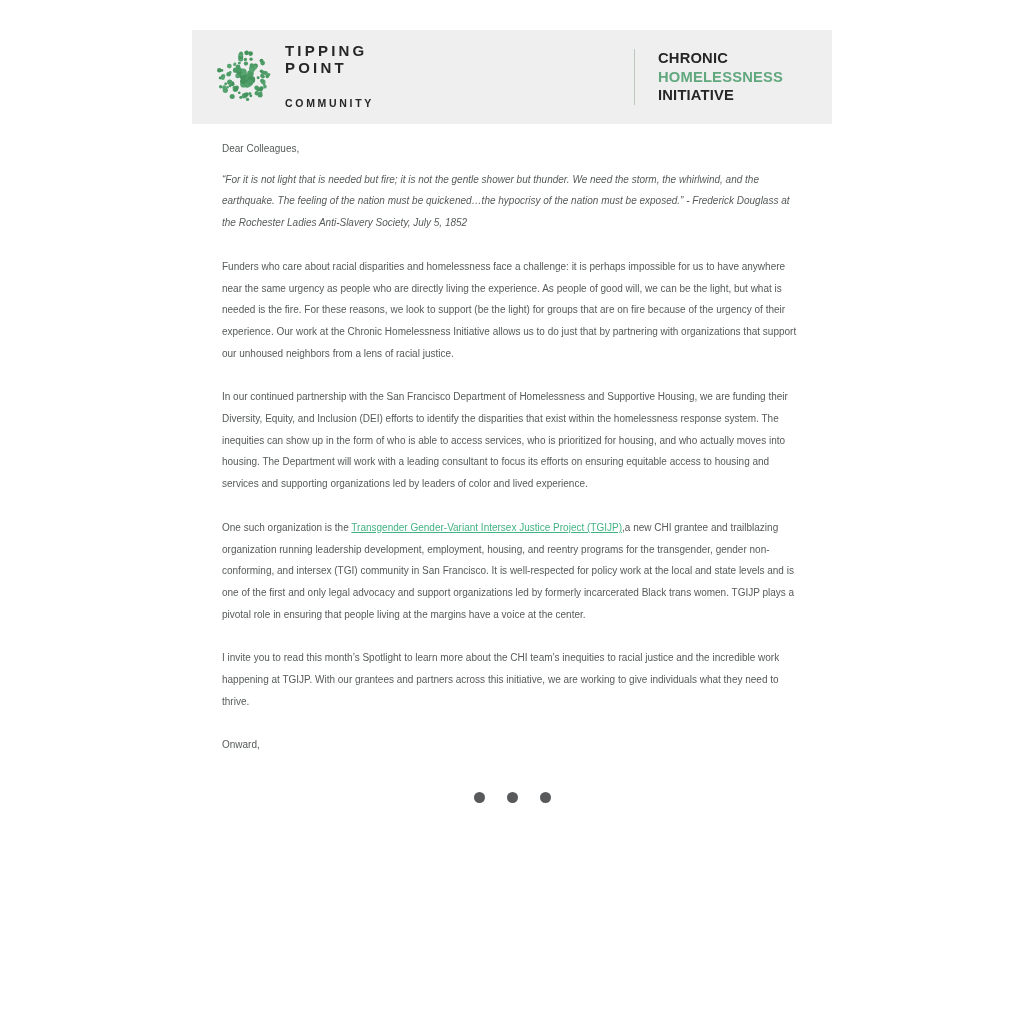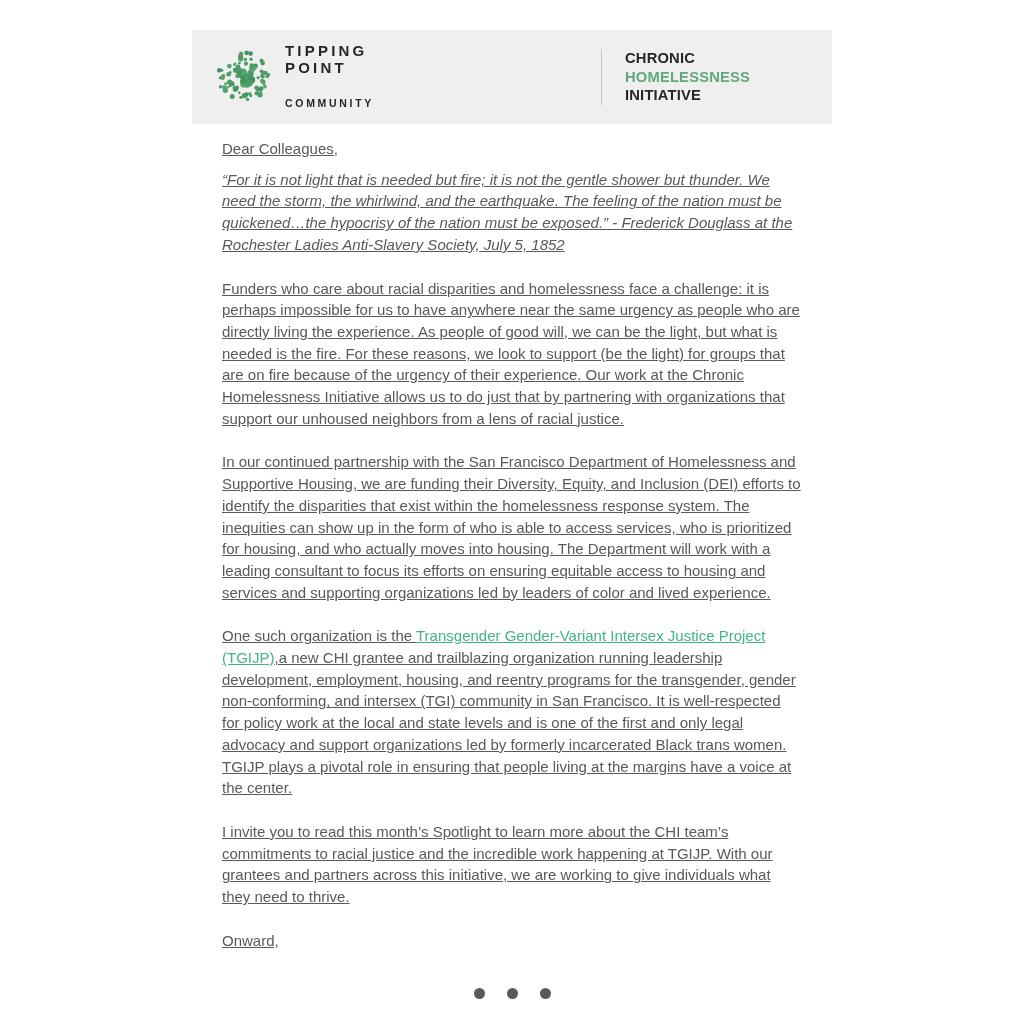--- a/index.html
+++ b/index.html
@@ -15,21 +15,21 @@
     width: 640px;
     margin: 0 auto;
     padding-top: 30px;
   }
   .header {
     background: #efefef;
     height: 94px;
     display: flex;
     align-items: center;
     justify-content: space-between;
-    padding: 0 75px 0 23px;
+    padding: 0 42px 0 23px;
     box-sizing: border-box;
   }
   .brand {
     display: flex;
     align-items: center;
     gap: 12px;
     text-decoration: none;
   }
   .brand-dots {
     width: 58px;
@@ -66,24 +66,23 @@
     color: #262626;
     letter-spacing: 0.2px;
     transform: scaleX(0.95);
     transform-origin: left center;
     white-space: nowrap;
   }
   .program-text .green { color: #61a87e; }
 
   .letter {
     padding: 14px 30px 0;
-    font-size: 15px;
+    font-size: 10px;
     line-height: 21.7px;
     color: #565a5a;
-    text-decoration: underline;
   }
   .letter p { margin: 0 0 22px; }
   .letter p.salutation { margin-bottom: 9px; }
   .quote { font-style: italic; }
   a.tgijp-link {
     color: #43b384;
     text-decoration: underline;
     cursor: pointer;
   }
   .dots-divider {
@@ -224,21 +223,21 @@
     <p class="salutation">Dear Colleagues,</p>
 
     <p class="quote">“For it is not light that is needed but fire; it is not the gentle shower but thunder. We need the storm, the whirlwind, and the earthquake. The feeling of the nation must be quickened…the hypocrisy of the nation must be exposed.” - Frederick Douglass at the Rochester Ladies Anti-Slavery Society, July 5, 1852</p>
 
     <p>Funders who care about racial disparities and homelessness face a challenge: it is perhaps impossible for us to have anywhere near the same urgency as people who are directly living the experience. As people of good will, we can be the light, but what is needed is the fire. For these reasons, we look to support (be the light) for groups that are on fire because of the urgency of their experience. Our work at the Chronic Homelessness Initiative allows us to do just that by partnering with organizations that support our unhoused neighbors from a lens of racial justice.</p>
 
     <p>In our continued partnership with the San Francisco Department of Homelessness and Supportive Housing, we are funding their Diversity, Equity, and Inclusion (DEI) efforts to identify the disparities that exist within the homelessness response system. The inequities can show up in the form of who is able to access services, who is prioritized for housing, and who actually moves into housing. The Department will work with a leading consultant to focus its efforts on ensuring equitable access to housing and services and supporting organizations led by leaders of color and lived experience.</p>
 
     <p><span>One such organization is the </span><a class="tgijp-link">Transgender Gender-Variant Intersex Justice Project (TGIJP)</a><span>,a new CHI grantee and trailblazing organization running leadership development, employment, housing, and reentry programs for the transgender, gender non-conforming, and intersex (TGI) community in San Francisco. It is well-respected for policy work at the local and state levels and is one of the first and only legal advocacy and support organizations led by formerly incarcerated Black trans women. TGIJP plays a pivotal role in ensuring that people living at the margins have a voice at the center.</span></p>
 
-    <p>I invite you to read this month’s Spotlight to learn more about the CHI team’s commitments to racial justice and the incredible work happening at TGIJP. With our grantees and partners across this initiative, we are working to give individuals what they need to thrive.</p>
+    <p>I invite you to read this month’s Spotlight to learn more about the CHI team’s inequities to racial justice and the incredible work happening at TGIJP. With our grantees and partners across this initiative, we are working to give individuals what they need to thrive.</p>
 
     <p>
       </p>
       <div>Onward,</div>
     <p></p>
 
     <div class="dots-divider">
       <span class="dot"></span><span class="dot"></span><span class="dot"></span>
     </div>
 

